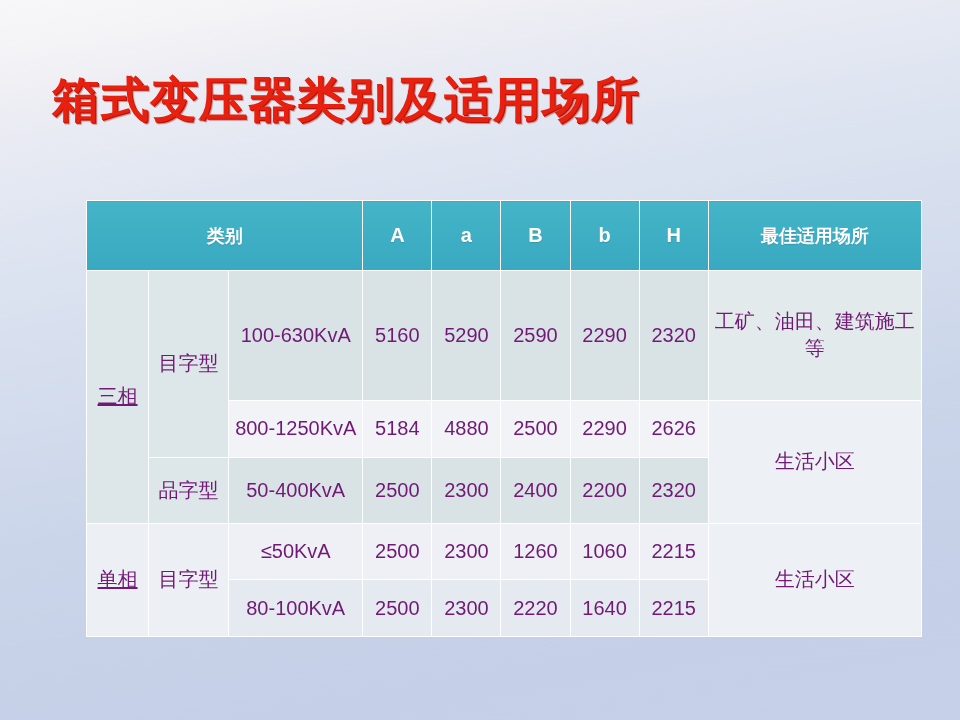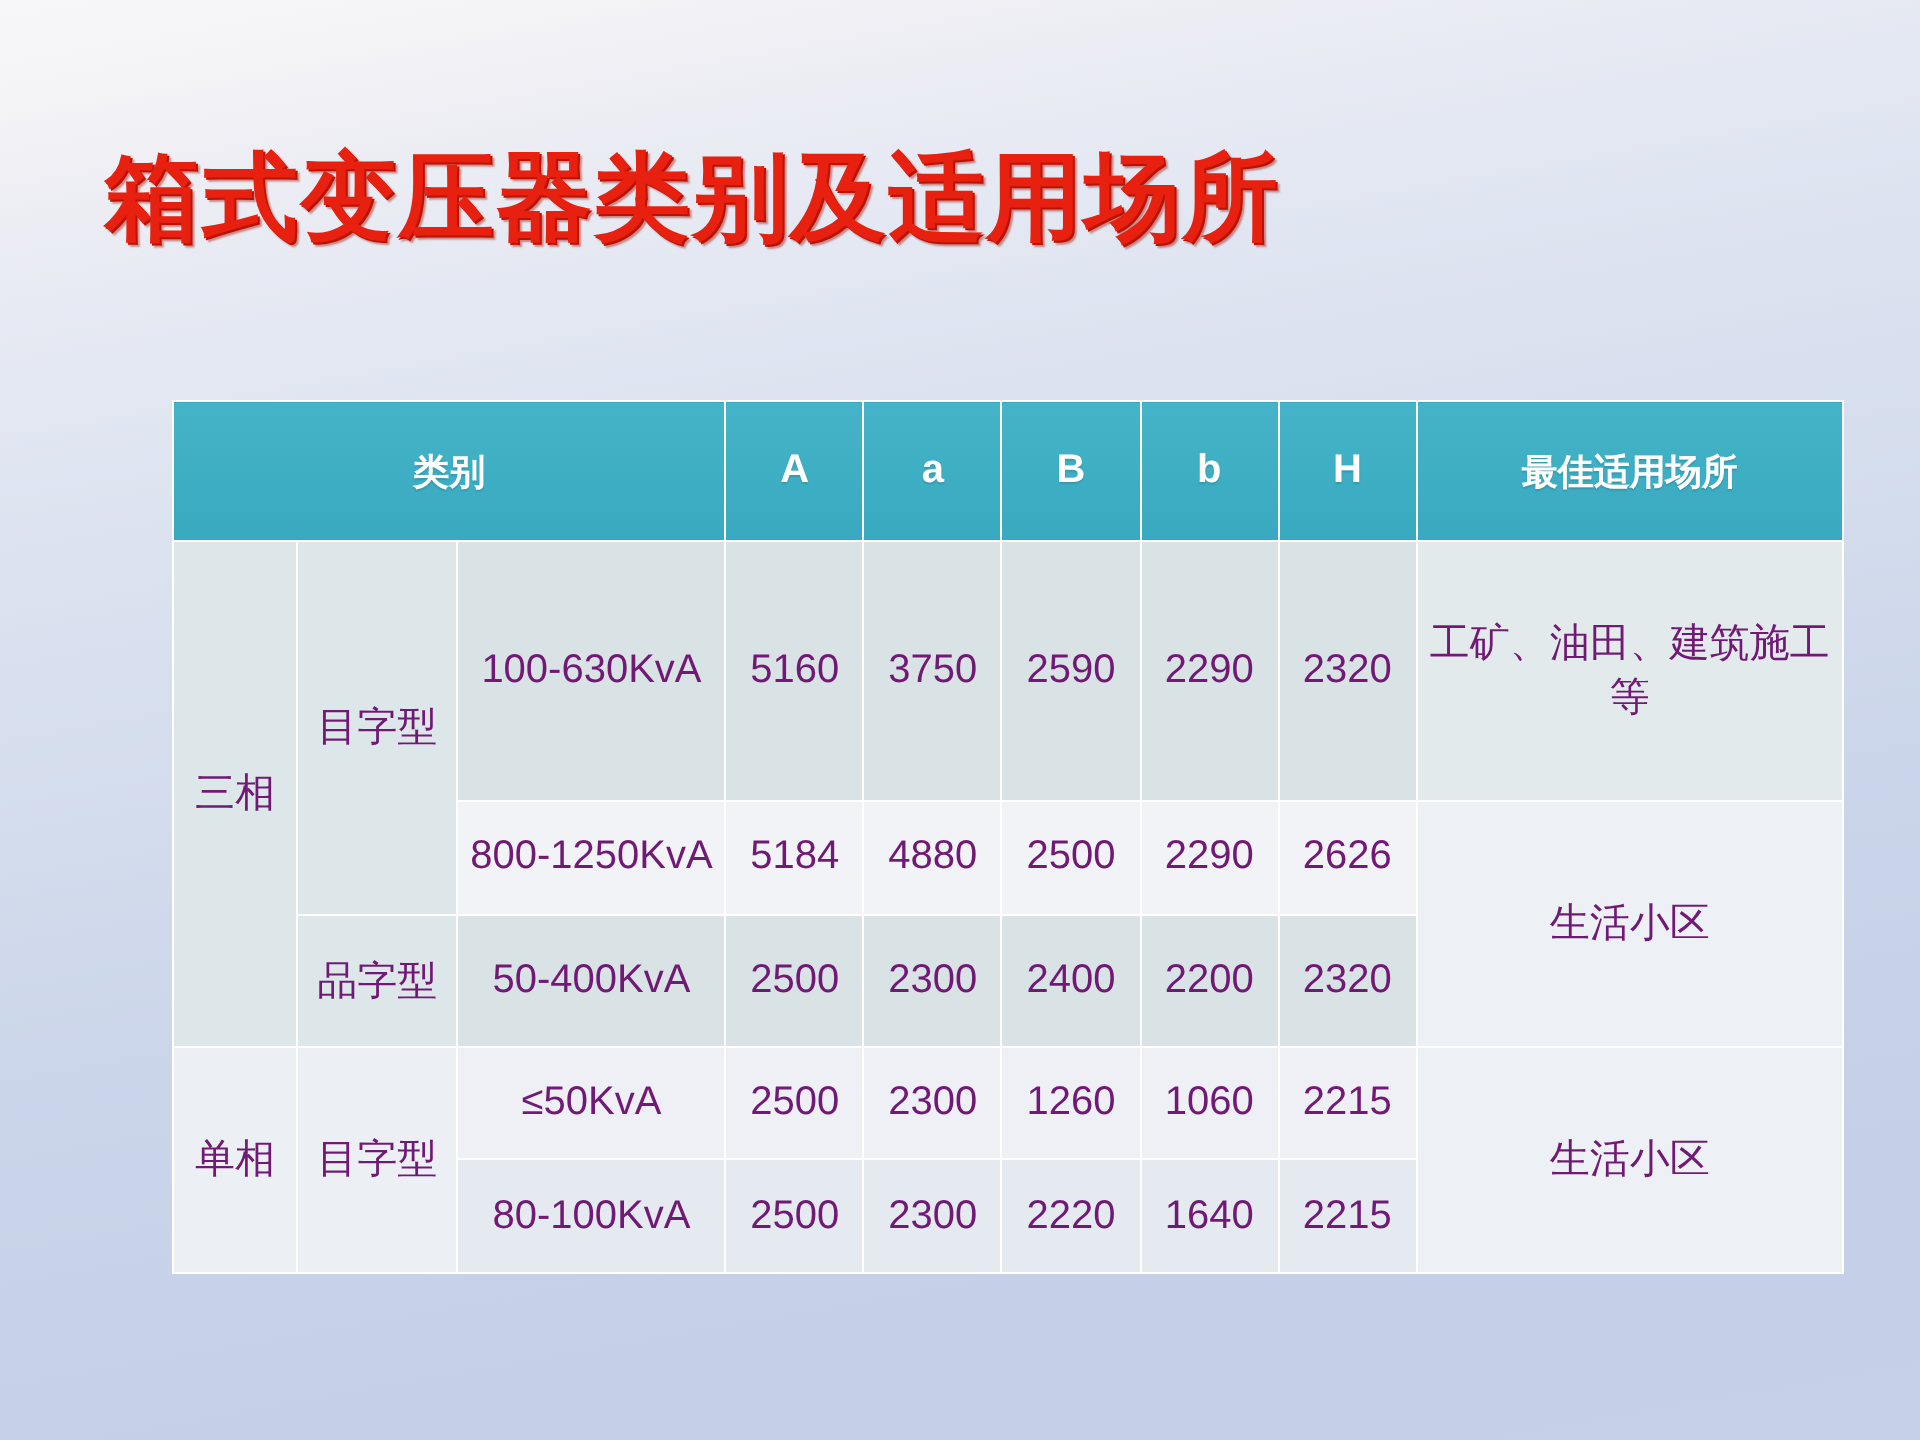--- a/index.html
+++ b/index.html
@@ -99,21 +99,21 @@
   td.tint-mid    { background: #e4eaef; }
   td.tint-pale   { background: #eef0f5; }
   td.tint-group  { background: #dde6e8; }
   td.tint-group2 { background: #eceff4; }
   td.tint-side   { background: #e3eaec; }
   td.tint-side2  { background: #edf0f4; }
 
   td.kva { font-size: 15px; }
   td.num { font-size: 15px; }
   td.place { font-size: 15px; }
-  td.phase { font-size: 15px; }
+  td.phase { font-size: 15px; text-decoration: underline; }
   td.shape { font-size: 15px; }
 
   
   col.c-phase  { width: 62px; }
   col.c-shape  { width: 80px; }
   col.c-kva    { width: 134px; }
   col.c-num    { width: 69px; }
   col.c-place  { width: 213px; }
 </style>
 </head>
@@ -147,21 +147,21 @@
           <th>最佳适用场所</th>
         </tr>
       </thead>
       <tbody>
 
         <tr>
           <td class="phase tint-group" rowspan="3">三相</td>
           <td class="shape tint-group" rowspan="2">目字型</td>
           <td class="kva tint-dark">100-630KvA</td>
           <td class="num tint-dark">5160</td>
-          <td class="num tint-dark">3750</td>
+          <td class="num tint-dark">5290</td>
           <td class="num tint-dark">2590</td>
           <td class="num tint-dark">2290</td>
           <td class="num tint-dark">2320</td>
           <td class="place tint-side">工矿、油田、建筑施工等</td>
         </tr>
 
         <tr>
           <td class="kva tint-light">800-1250KvA</td>
           <td class="num tint-light">5184</td>
           <td class="num tint-light">4880</td>

